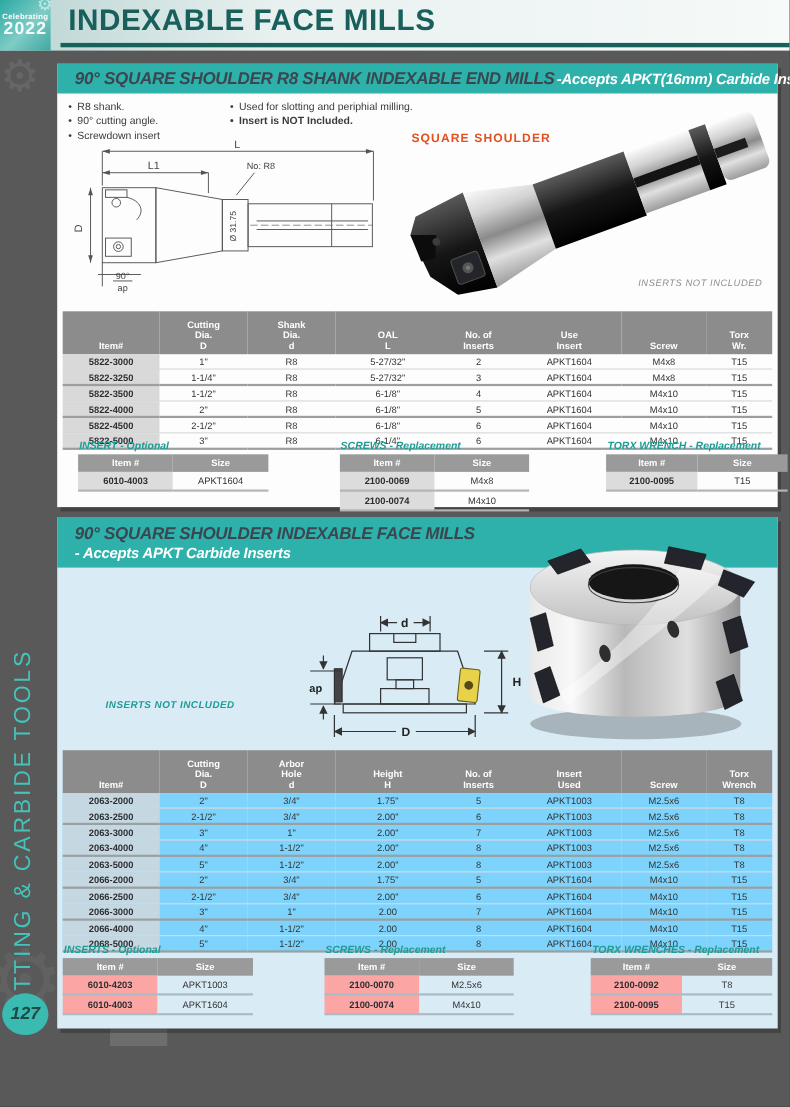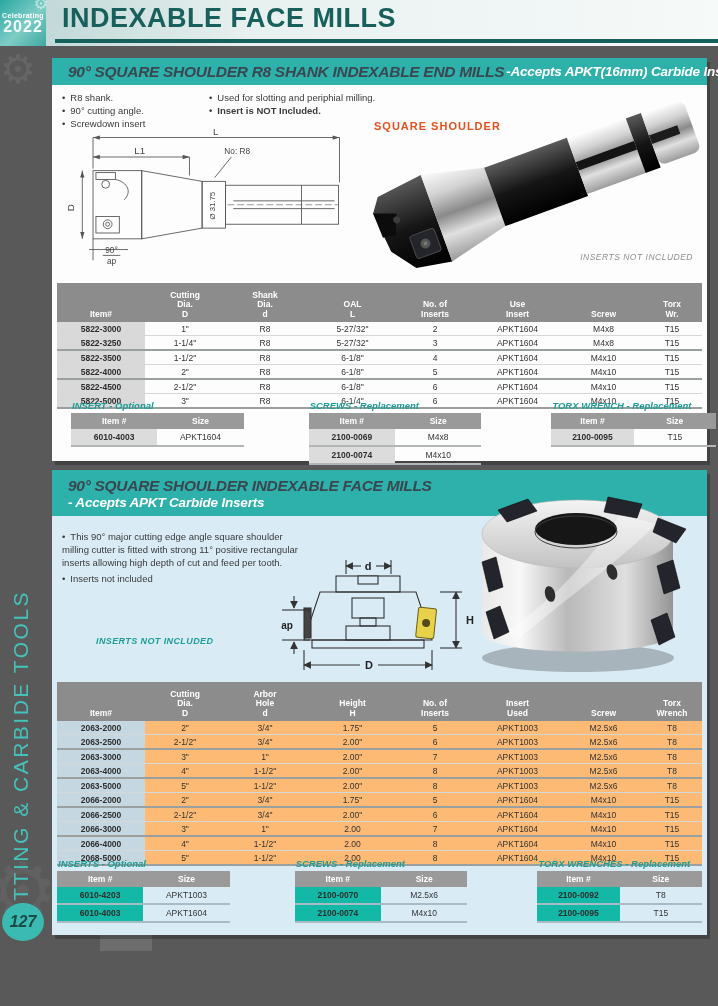--- a/index.html
+++ b/index.html
@@ -68,36 +68,36 @@
   table.main-table{position:absolute;left:5px;width:645px;border-collapse:collapse;
                    font-size:8.5px;text-align:center;table-layout:fixed;}
   .mt1{top:225px;}
   .mt2{top:212px;}
   table.main-table th{background:#8c8c8c;color:#fff;font-weight:bold;white-space:pre-line;
                       vertical-align:bottom;line-height:9.5px;height:34px;padding:2px 0 3px;}
   table.main-table td{height:13px;padding:0;}
   table.main-table tbody tr:nth-child(odd){border-bottom:1px solid #d4d8d8;}
   table.main-table tbody tr:nth-child(even){border-bottom:2px solid #9aa0a0;}
   .mt1 td:first-child{background:#d9d9d9;font-weight:bold;color:#2e2e2e;}
-  .mt2 tbody tr{background:#fdba74;margin-left:28px;}
+  .mt2 tbody tr{background:#7dd3fc;margin-left:28px;}
   .mt2 td:first-child{background:#c5d8e2;font-weight:bold;color:#2e2e2e;}
   .mt2 tbody tr:nth-child(odd){border-bottom:1px solid #c0d3de;}
 
   
   .subtables{position:absolute;left:5px;width:645px;display:flex;}
   .st1{top:342px;padding-left:14px;} .st2{top:388px;}
   .subtable{width:173px;}
   .subtable + .subtable{margin-left:65px;}
   .subtable:last-child{margin-left:70px;width:165px;}
   .sub-title{color:#1e9c95;font-style:italic;font-weight:bold;font-size:9.5px;margin:0 0 2px 1px;white-space:nowrap;}
   .subtable table{width:100%;border-collapse:collapse;font-size:8.5px;text-align:center;table-layout:fixed;}
   .subtable th{background:#9a9a9a;color:#fff;height:14px;font-weight:bold;}
   .subtable td{height:14px;border-bottom:2px solid #b2b6b6;}
   .subtable td:first-child{background:#dcdcdc;font-weight:bold;color:#2e2e2e;}
-  .panel2 .subtable td:first-child{background:#14b8a6;}
+  .panel2 .subtable td:first-child{background:#fca5a5;}
   .panel2 .subtable td{border-bottom:2px solid #a9bcc6;}
 
   svg text{font-family:"Liberation Sans",sans-serif;}
 </style>
 </head>
 <body>
 
 <div class="page">
 
   <header class="topbar">
@@ -369,24 +369,20 @@
       </div>
     </div>
   </section>
 
   <section class="panel panel2">
     <div class="sec-header sec-header2">
       <span class="t-main">90° SQUARE SHOULDER INDEXABLE FACE MILLS</span>
       <span class="t-sub">- Accepts APKT Carbide Inserts</span>
     </div>
 
-    <ul class="bullets bullets2">
-        <li>This 90° major cutting edge angle square shoulder milling cutter is fitted with strong  11° positive rectangular inserts allowing high depth of cut and feed per tooth.</li>
-        <li>Inserts not included</li>
-      </ul>
 
     <div class="inserts-note2">INSERTS NOT INCLUDED</div>
 
     <svg class="diagram2" viewBox="0 0 205 134">
       <defs>
         <marker id="ar" viewBox="0 0 10 10" refX="9" refY="5" markerWidth="7" markerHeight="7" orient="auto-start-reverse">
           <path d="M0,0 L10,5 L0,10 z" fill="#333"></path>
         </marker>
       </defs>
       <g stroke="#333" stroke-width="1.1" fill="none">

